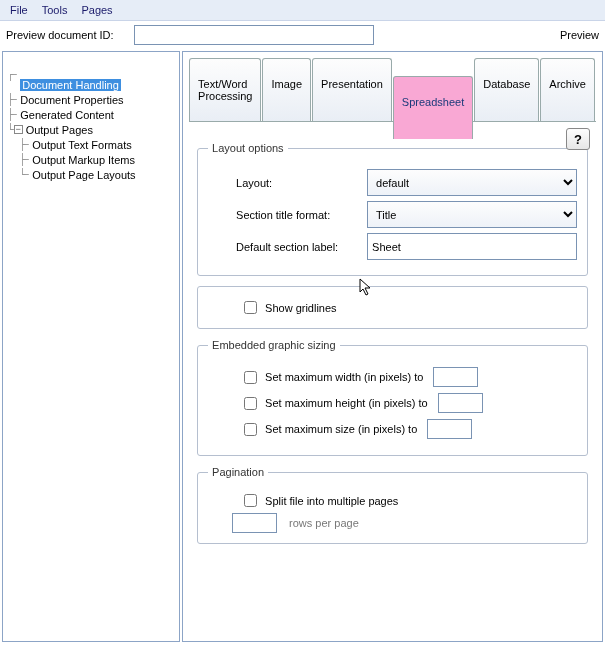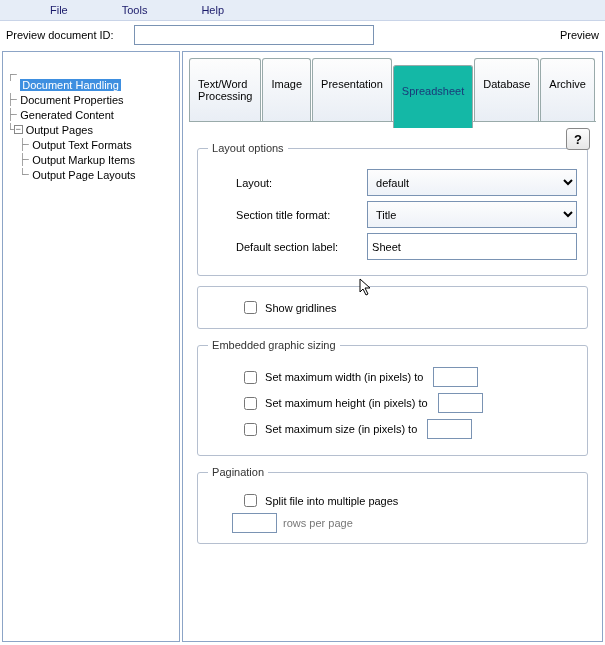--- a/index.html
+++ b/index.html
@@ -17,21 +17,20 @@
     background: #e6edf7;
     border-bottom: 1px solid #c9d4e8;
     padding: 2px 4px;
     display: flex;
     gap: 2px;
   }
   .menubar span {
     padding: 2px 6px;
     color: #1a1a6a;
     cursor: default;
-    margin-left: 40px;
   }
   .topbar {
     display: flex;
     align-items: center;
     padding: 4px 6px;
     gap: 20px;
   }
   .topbar label { color: #000; }
   .topbar input {
     width: 240px;
@@ -105,23 +104,23 @@
     border: 1px solid #9aa;
     border-bottom: none;
     background: linear-gradient(#fdfdfd, #e9eef5);
     margin-right: 1px;
     border-radius: 3px 3px 0 0;
     cursor: default;
     font-size: 11px;
     position: relative;
   }
   .tab.active {
-    background: #14b8a6;
+    background: #f9a8d4;
     color: #1a3a7a;
-    top: 7px;
+    top: 18px;
     z-index: 2;
   }
   .tabpanel {
     padding: 10px 8px;
     position: relative;
   }
   .help-btn {
     position: absolute;
     top: 6px;
     right: 6px;
@@ -179,35 +178,35 @@
     align-items: center;
     margin: 6px 0;
     gap: 4px;
     padding-left: 36px;
   }
   .chk-row input[type=checkbox] {
     width: 13px;
     height: 13px;
     margin: 0 4px 0 0;
   }
-  .indent { margin-left: 24px; display: flex; align-items: center; gap: 6px; }
+  .indent { margin-left: 24px; display: flex; align-items: center; gap: 12px; }
   .cursor {
     position: absolute;
     width: 14px;
     height: 20px;
     pointer-events: none;
   }
 </style>
 </head>
 <body>
 
 <div class="menubar">
   <span>File</span>
   <span>Tools</span>
-  <span>Help</span>
+  <span>Pages</span>
 </div>
 
 <div class="topbar">
   <label>Preview document ID:</label>
   <input type="text" value="" style="">
   <div class="spacer"></div>
   <span style="color:#000;cursor:default;">Preview</span>
 </div>
 
 <div class="main">

